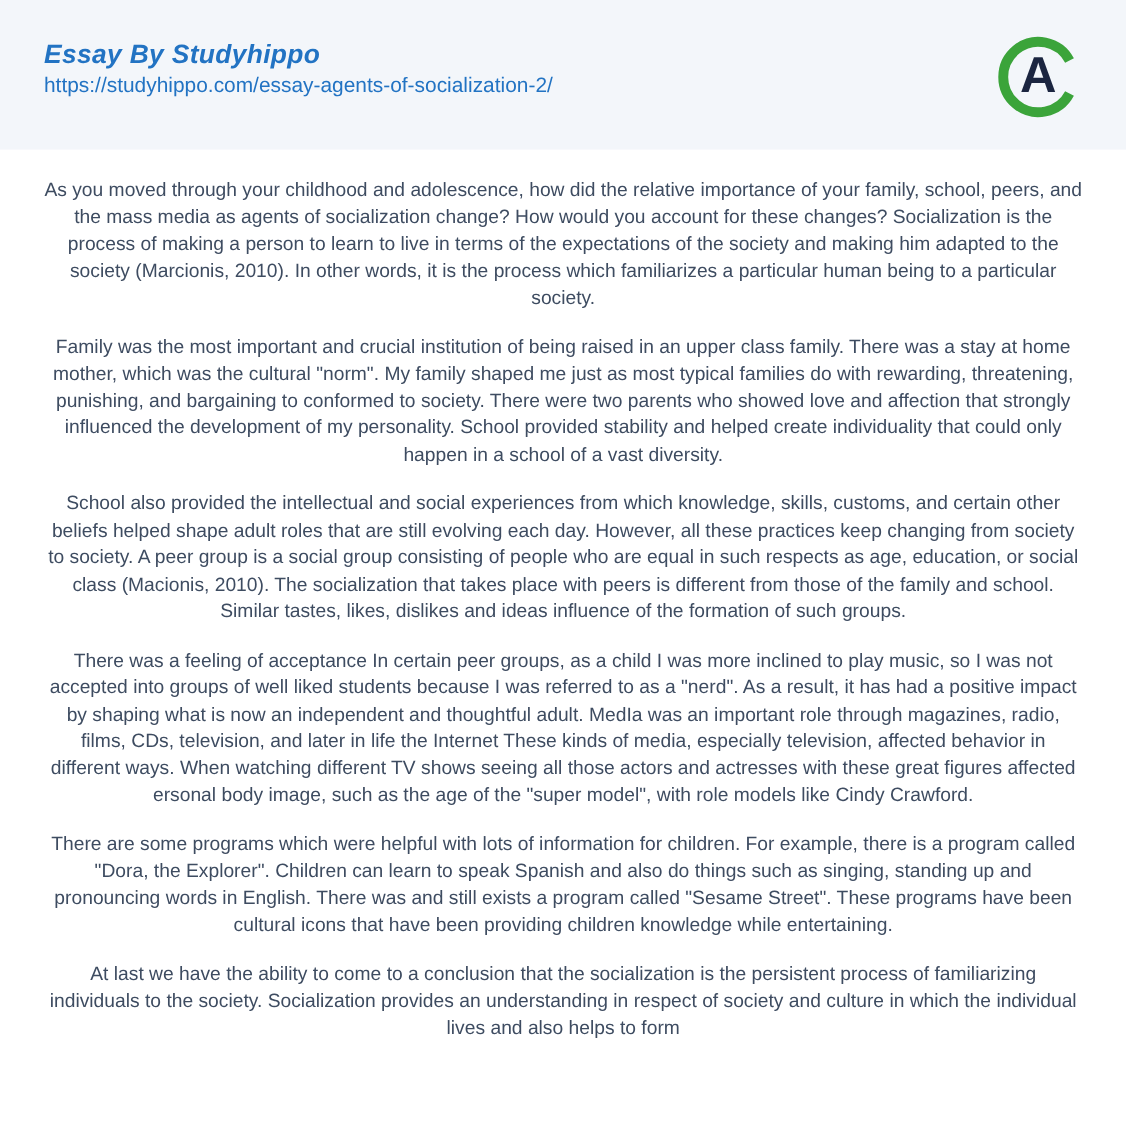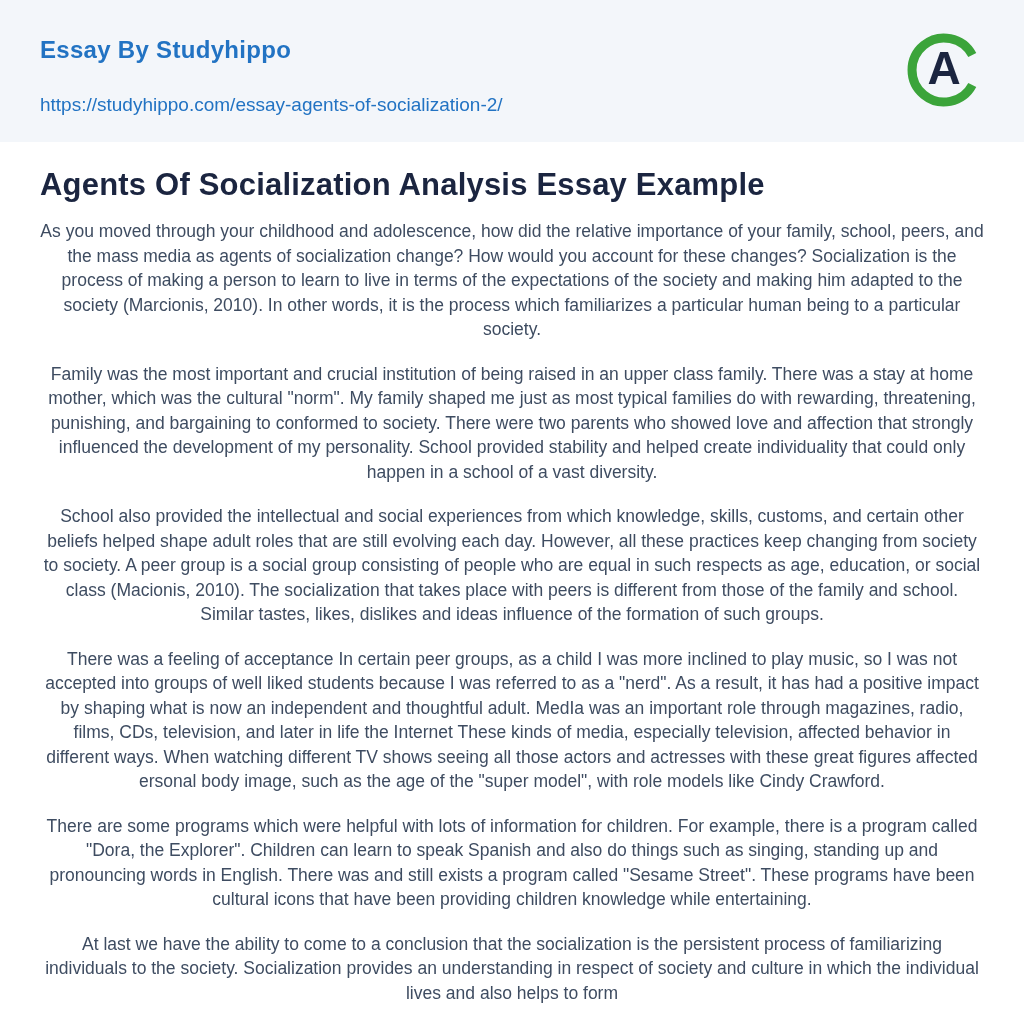--- a/index.html
+++ b/index.html
@@ -23,21 +23,22 @@
     align-items: flex-start;
   }
   .header-text { display: flex; flex-direction: column; }
   .site-title {
     color: var(--accent-blue, #2273c3);
     font-size: 24px;
     font-weight: 700;
     letter-spacing: 0.3px;
     text-decoration: none;
     cursor: pointer;
-    margin: 6px 0 30px 0;
+    margin: 6px 0 4px 0;
+    font-style: italic;
   }
   .site-url {
     color: var(--accent-blue, #2273c3);
     font-size: 19px;
     font-weight: 400;
     text-decoration: none;
     cursor: pointer;
   }
   .logo {
     width: 80px;
@@ -92,21 +93,20 @@
       <span>
         <svg viewBox="0 0 80 80" aria-hidden="true">
           <path d="M 68.3 55 A 32 32 0 1 1 68.3 25" fill="none" stroke="#3ba43a" stroke-width="9" stroke-linecap="butt"></path>
         </svg>
       </span>
       <span class="logo-letter">A</span>
     </div>
   </header>
 
   <main class="content">
-    <h1 class="essay-title">Agents Of Socialization Analysis Essay Example</h1>
     <p>As you moved through your childhood and adolescence, how did the relative importance of your family, school, peers, and the mass media as agents of socialization change? How would you account for these changes? Socialization is the process of making a person to learn to live in terms of the expectations of the society and making him adapted to the society (Marcionis, 2010). In other words, it is the process which familiarizes a particular human being to a particular society.</p>
     <p>Family was the most important and crucial institution of being raised in an upper class family. There was a stay at home mother, which was the cultural "norm". My family shaped me just as most typical families do with rewarding, threatening, punishing, and bargaining to conformed to society. There were two parents who showed love and affection that strongly influenced the development of my personality. School provided stability and helped create individuality that could only happen in a school of a vast diversity.</p>
     <p>School also provided the intellectual and social experiences from which knowledge, skills, customs, and certain other beliefs helped shape adult roles that are still evolving each day. However, all these practices keep changing from society to society. A peer group is a social group consisting of people who are equal in such respects as age, education, or social class (Macionis, 2010). The socialization that takes place with peers is different from those of the family and school. Similar tastes, likes, dislikes and ideas influence of the formation of such groups.</p>
     <p>There was a feeling of acceptance In certain peer groups, as a child I was more inclined to play music, so I was not accepted into groups of well liked students because I was referred to as a "nerd". As a result, it has had a positive impact by shaping what is now an independent and thoughtful adult. MedIa was an important role through magazines, radio, films, CDs, television, and later in life the Internet These kinds of media, especially television, affected behavior in different ways. When watching different TV shows seeing all those actors and actresses with these great figures affected ersonal body image, such as the age of the "super model", with role models like Cindy Crawford.</p>
     <p>There are some programs which were helpful with lots of information for children. For example, there is a program called "Dora, the Explorer". Children can learn to speak Spanish and also do things such as singing, standing up and pronouncing words in English. There was and still exists a program called "Sesame Street". These programs have been cultural icons that have been providing children knowledge while entertaining.</p>
     <p>At last we have the ability to come to a conclusion that the socialization is the persistent process of familiarizing individuals to the society. Socialization provides an understanding in respect of society and culture in which the individual lives and also helps to form</p>
   </main>
 
 </div>
 

